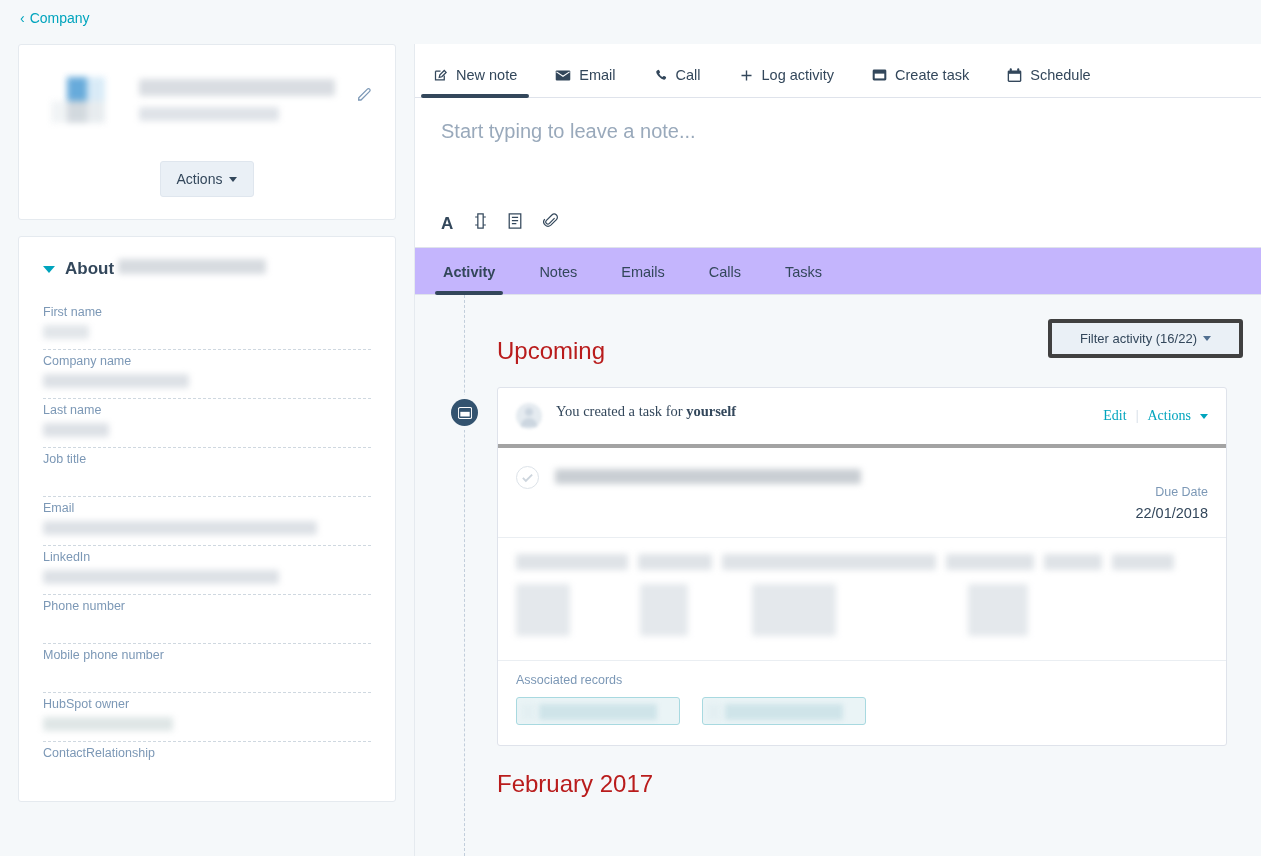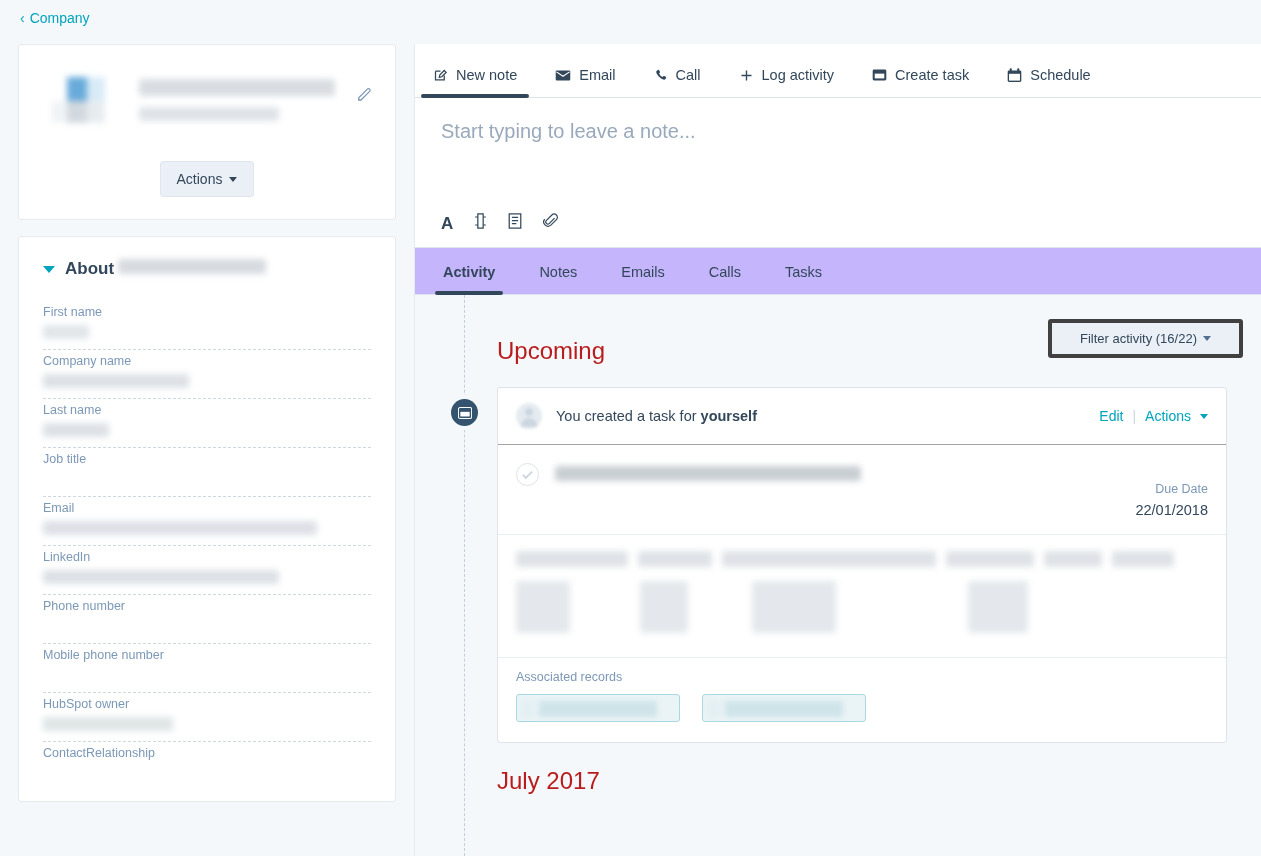--- a/index.html
+++ b/index.html
@@ -321,23 +321,23 @@
   }
 
   .activity-card {
     background: #fff;
     border: 1px solid #dfe3eb;
     border-radius: 3px;
     margin-right: 16px;
   }
   .ac-head {
     display: flex;
-    align-items: center;
     padding: 15px 18px;
-    border-bottom: 1px solid #a3a3a3;
+    border-bottom: 4px solid #a3a3a3;
+    font-family: Liberation Serif, serif;
   }
   .ac-avatar {
     width: 26px; height: 26px;
     border-radius: 50%;
     background: #e5ebf0;
     margin-right: 14px;
     flex: 0 0 26px;
     position: relative;
     filter: blur(1.4px);
   }
@@ -686,16 +686,16 @@
                 </div>
               <div class="chip">
                   <i class="c-a"></i>
                   <i class="c-b"></i>
                 </div>
             </div>
           </div>
         </div>
       </div>
 
-      <div class="section-title">July 2017</div>
+      <div class="section-title">February 2017</div>
     </div>
   </div>
 </div>
 
 </body></html>

